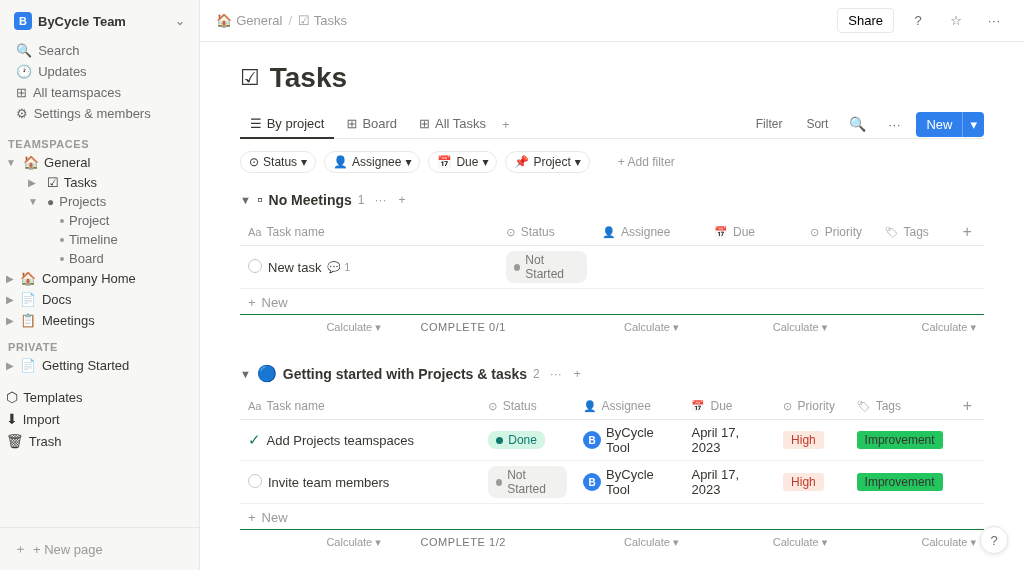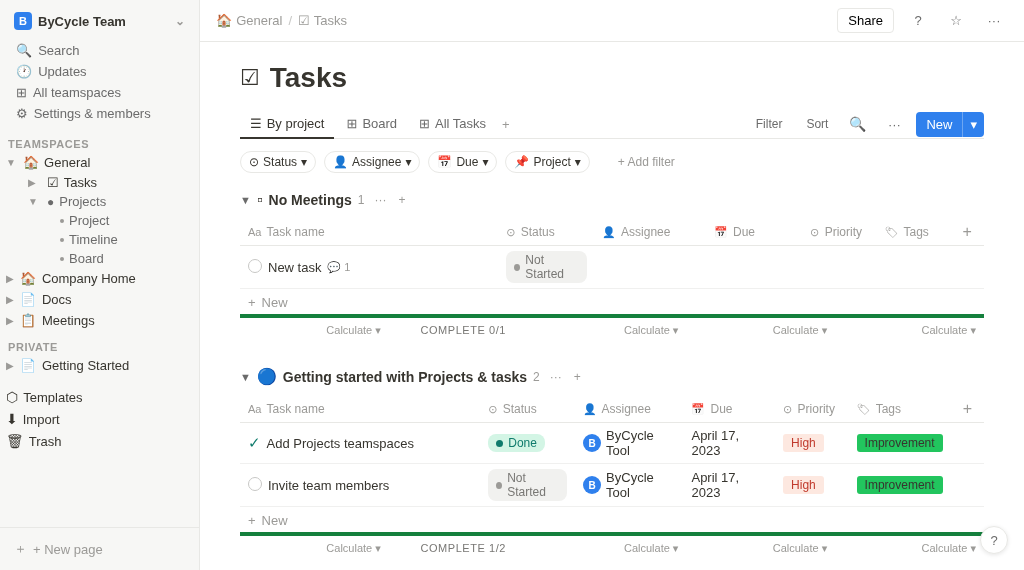--- a/index.html
+++ b/index.html
@@ -77,21 +77,21 @@
     .status-dot { width: 7px; height: 7px; border-radius: 50%; display: inline-block; }
     .dot-grey { background: #9b9a97; }
     .dot-green { background: #0f7b6c; }
     .priority-badge { display: inline-block; padding: 2px 8px; border-radius: 3px; font-size: 12px; font-weight: 500; }
     .priority-high { background: #fde8e0; color: #c0392b; }
     .tag-badge { display: inline-block; padding: 2px 8px; border-radius: 3px; font-size: 12px; background: #22c55e; color: #37352f; }
     .assignee-cell { display: flex; align-items: center; gap: 5px; }
     .assignee-avatar { width: 18px; height: 18px; border-radius: 50%; background: #2f80ed; color: #fff; display: flex; align-items: center; justify-content: center; font-size: 10px; font-weight: 600; flex-shrink: 0; }
     .comment-badge { display: inline-flex; align-items: center; gap: 2px; font-size: 11px; color: #9b9a97; }
     .add-row { display: flex; align-items: center; gap: 6px; padding: 4px 8px; cursor: pointer; color: #9b9a97; font-size: 13px; margin-top: 2px; }
-    .calculate-row { display: flex; padding: 4px 0; border-top: 4px solid #15803d; }
+    .calculate-row { display: flex; padding: 4px 0; border-top: 1px solid #15803d; justify-content: flex-end; }
     .calculate-cell { flex: 1; text-align: right; font-size: 11px; color: #9b9a97; padding: 2px 8px; cursor: pointer; }
     .col-taskname { width: 35%; }
     .col-status { width: 13%; }
     .col-assignee { width: 15%; }
     .col-due { width: 13%; }
     .col-priority { width: 10%; }
     .col-tags { width: 10%; }
     .col-actions { width: 4%; text-align: right; }
     .th-icon { font-size: 11px; margin-right: 2px; }
     .add-col-btn { cursor: pointer; color: #9b9a97; font-size: 16px; padding: 0 4px; }

